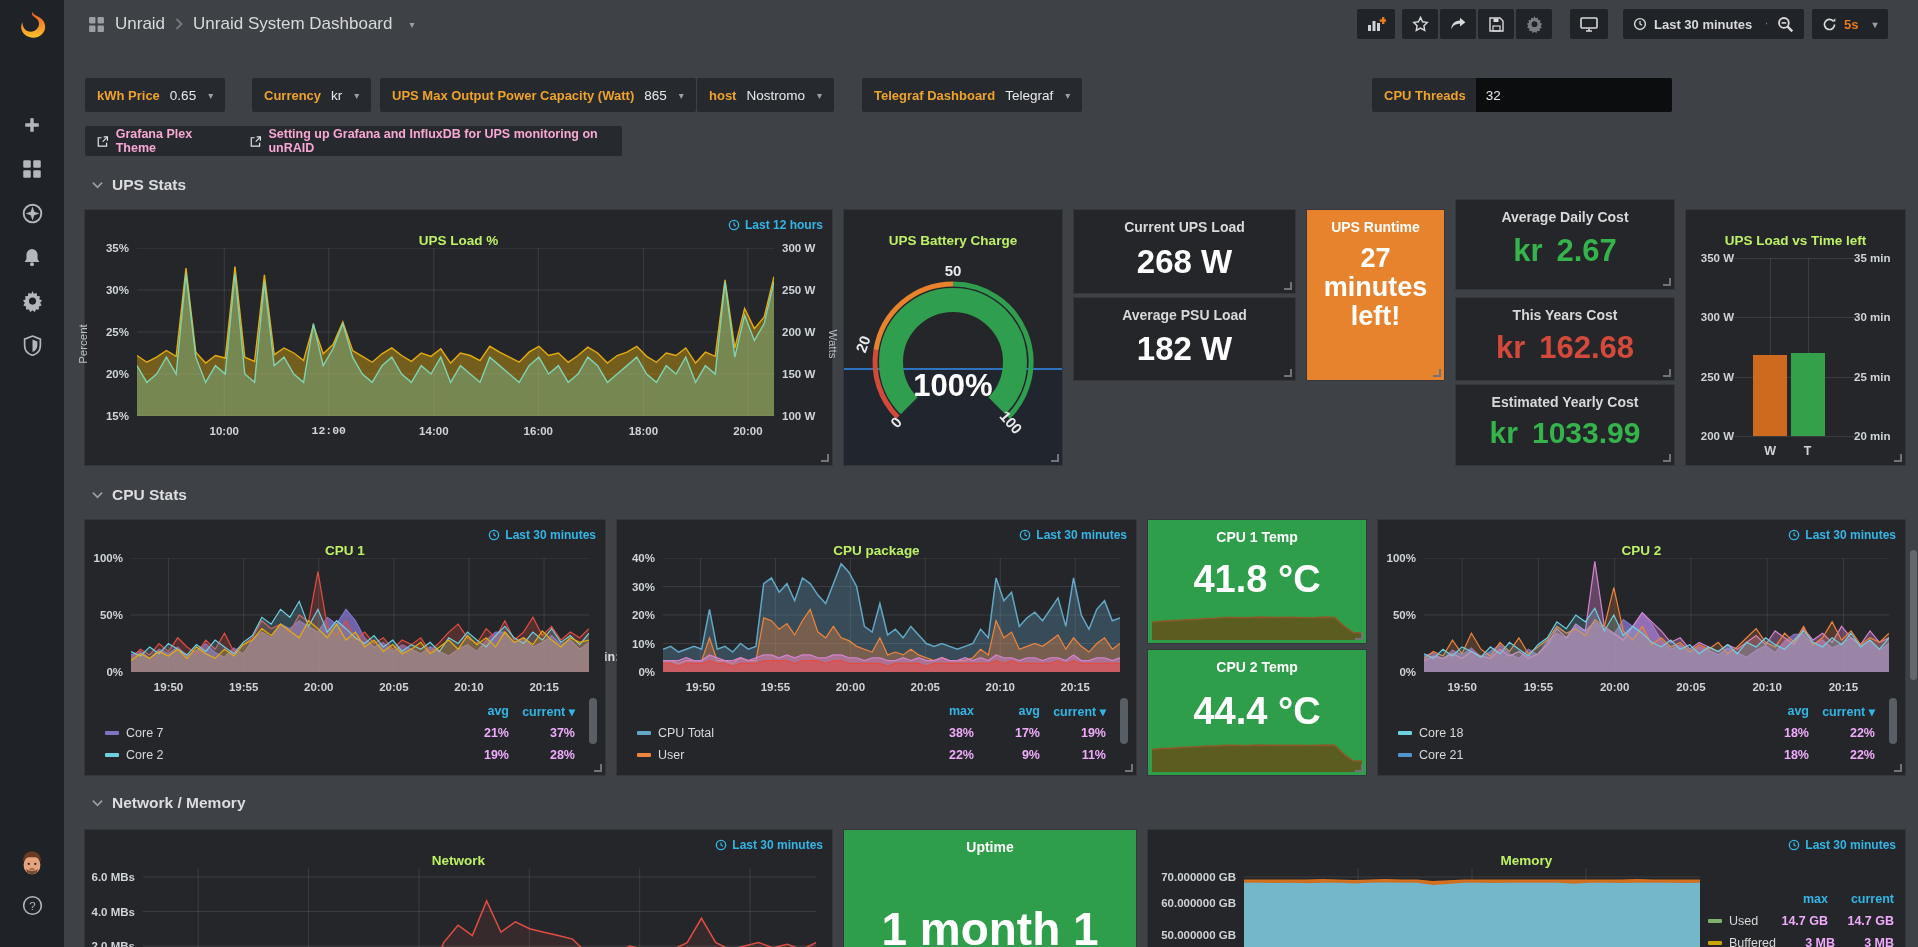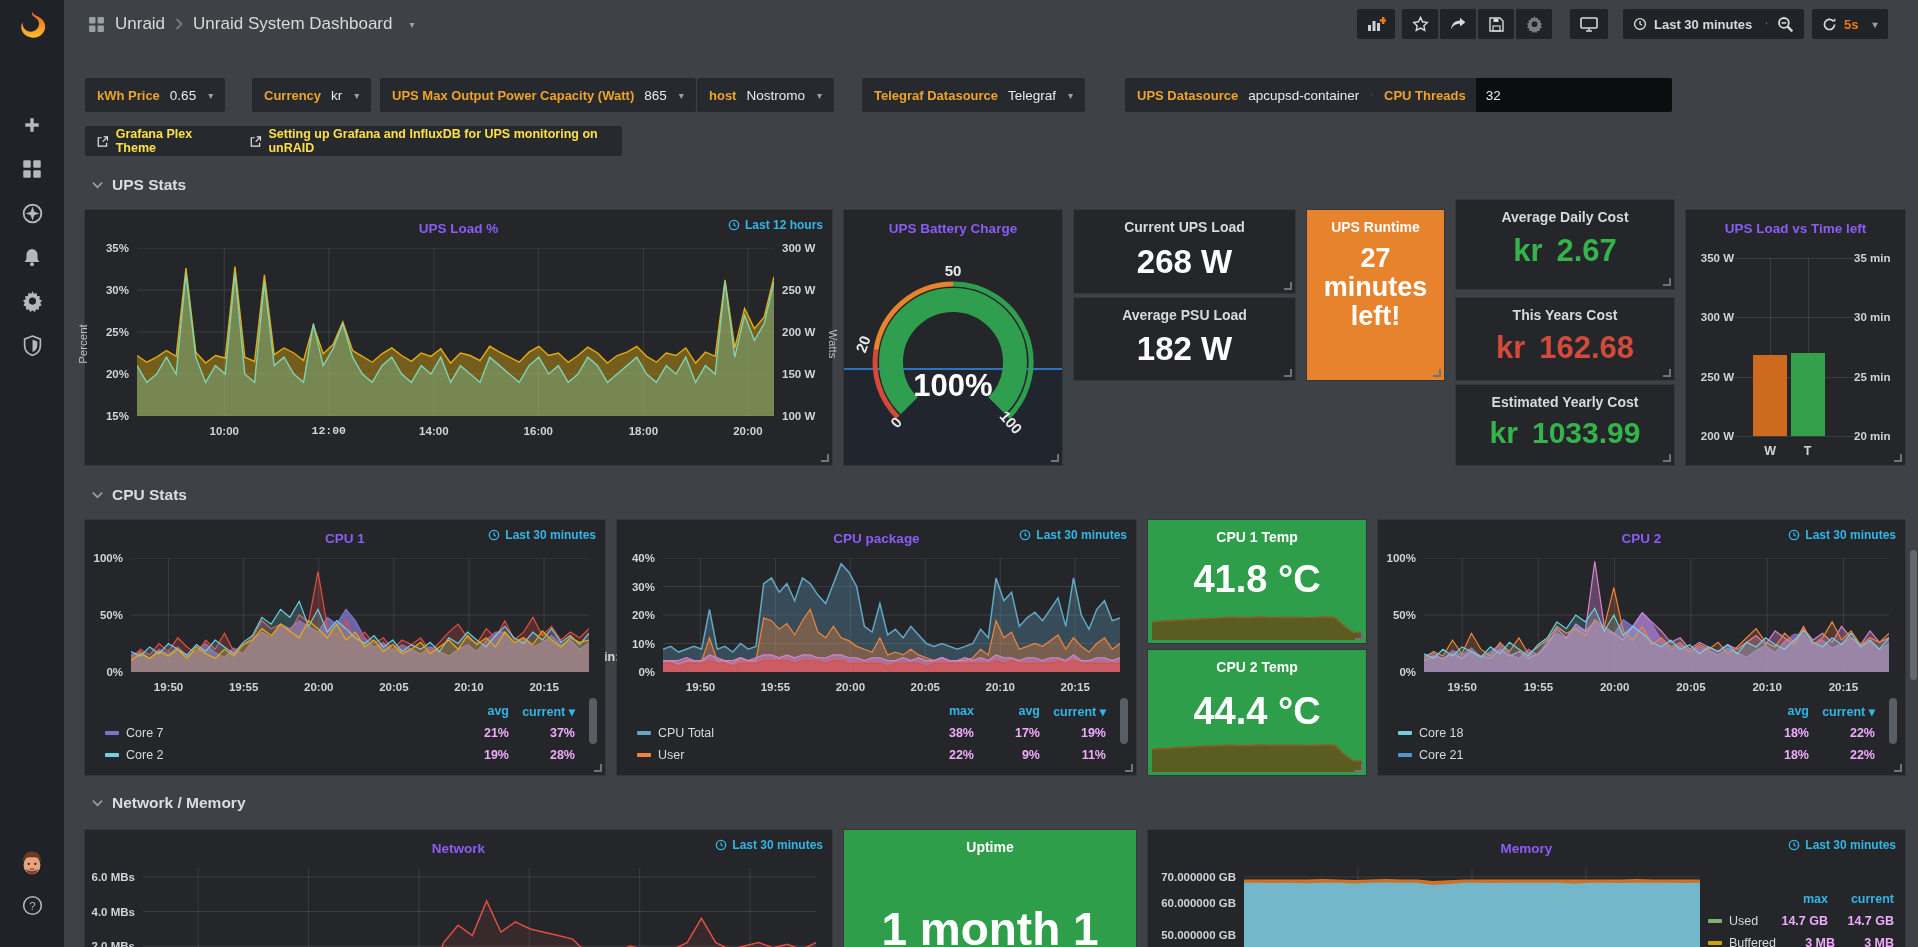--- a/index.html
+++ b/index.html
@@ -17,27 +17,27 @@
   .nv-btn svg{display:block;}
   .nv-time{font-size:13px;font-weight:700;gap:7px;padding:0 10px;}
   .caret{font-size:10px;color:#9aa0a6;margin-left:7px;}
   
   .chip{position:absolute;top:78px;height:34px;background:#26292e;border-radius:2px;display:flex;align-items:center;padding:0 12px;gap:10px;cursor:pointer;}
   .chip .vlabel{color:#efa32b;font-weight:700;font-size:13px;white-space:nowrap;}
   .chip .vvalue{color:#e8eaed;font-size:13.5px;white-space:nowrap;}
   .chip .caret{margin-left:2px;}
   #cpu-threads-input{width:176px;height:34px;background:#0c0d0f;border:none;color:#e8eaed;font-size:13.5px;font-family:"Liberation Sans",sans-serif;padding:0 10px;border-radius:0 2px 2px 0;}
   #links-strip{position:absolute;left:85px;top:126px;width:513px;height:30px;background:#26292e;border-radius:2px;display:flex;align-items:center;gap:26px;padding:0 12px;}
-  .dash-link{display:flex;align-items:center;gap:7px;color:#fde047;font-size:12.5px;font-weight:700;cursor:pointer;}
+  .dash-link{display:flex;align-items:center;gap:7px;color:#f9a8d4;font-size:12.5px;font-weight:700;cursor:pointer;}
   
   .section-head{position:absolute;left:92px;display:flex;align-items:center;gap:9px;color:#dcdde1;font-size:15.5px;font-weight:700;cursor:pointer;}
   
   .panel{position:absolute;background:#24262a;box-shadow:0 0 0 1px rgba(0,0,0,0.16);}
   .panel::after{content:'';position:absolute;right:3px;bottom:3px;width:6px;height:6px;border-right:2px solid #70747a;border-bottom:2px solid #70747a;}
-  .p-title{position:absolute;top:11px;left:0;right:0;text-align:center;color:#8b5cf6;font-size:13.5px;font-weight:700;cursor:pointer;}
+  .p-title{position:absolute;top:23px;left:0;right:0;text-align:center;color:#bef264;font-size:13.5px;font-weight:700;cursor:pointer;}
   .time-link{position:absolute;top:8px;right:9px;display:flex;align-items:center;gap:5px;color:#33b5e5;font-size:12px;font-weight:700;cursor:pointer;}
   .plot{position:absolute;}
   .tick{position:absolute;font-size:11.5px;font-weight:700;color:#cfd4d9;white-space:nowrap;}
   .tick.yl{left:-8px;transform:translate(-100%,-50%);}
   .tick.yr{right:-8px;transform:translate(100%,-50%);}
   .tick.xl{bottom:-21px;transform:translateX(-50%);}
   .axis-label{position:absolute;font-size:11.5px;color:#b9bfc5;}
   
   .lg-inline{display:flex;justify-content:space-between;align-items:center;}
   .lg-item{display:flex;align-items:center;font-size:12.5px;color:#c7d0d9;}
@@ -224,27 +224,22 @@
     <span class="vlabel">UPS Max Output Power Capacity (Watt)</span>
     <span class="vvalue">865</span>
     <span class="caret">▾</span>
   </div>
   <div class="chip" style="left:697px">
     <span class="vlabel">host</span>
     <span class="vvalue">Nostromo</span>
     <span class="caret">▾</span>
   </div>
   <div class="chip" style="left:862px">
-    <span class="vlabel">Telegraf Datasource</span>
+    <span class="vlabel">Telegraf Dashboard</span>
     <span class="vvalue">Telegraf</span>
-    <span class="caret">▾</span>
-  </div>
-  <div class="chip" style="left:1125px">
-    <span class="vlabel">UPS Datasource</span>
-    <span class="vvalue">apcupsd-container</span>
     <span class="caret">▾</span>
   </div>
   <div class="chip" style="left:1372px;padding-right:0">
     <span class="vlabel">CPU Threads</span>
     <input id="cpu-threads-input" value="32" style="">
   </div>
 
   <div id="links-strip">
     <span class="dash-link">
       <svg width="13" height="13" viewBox="0 0 14 14">

